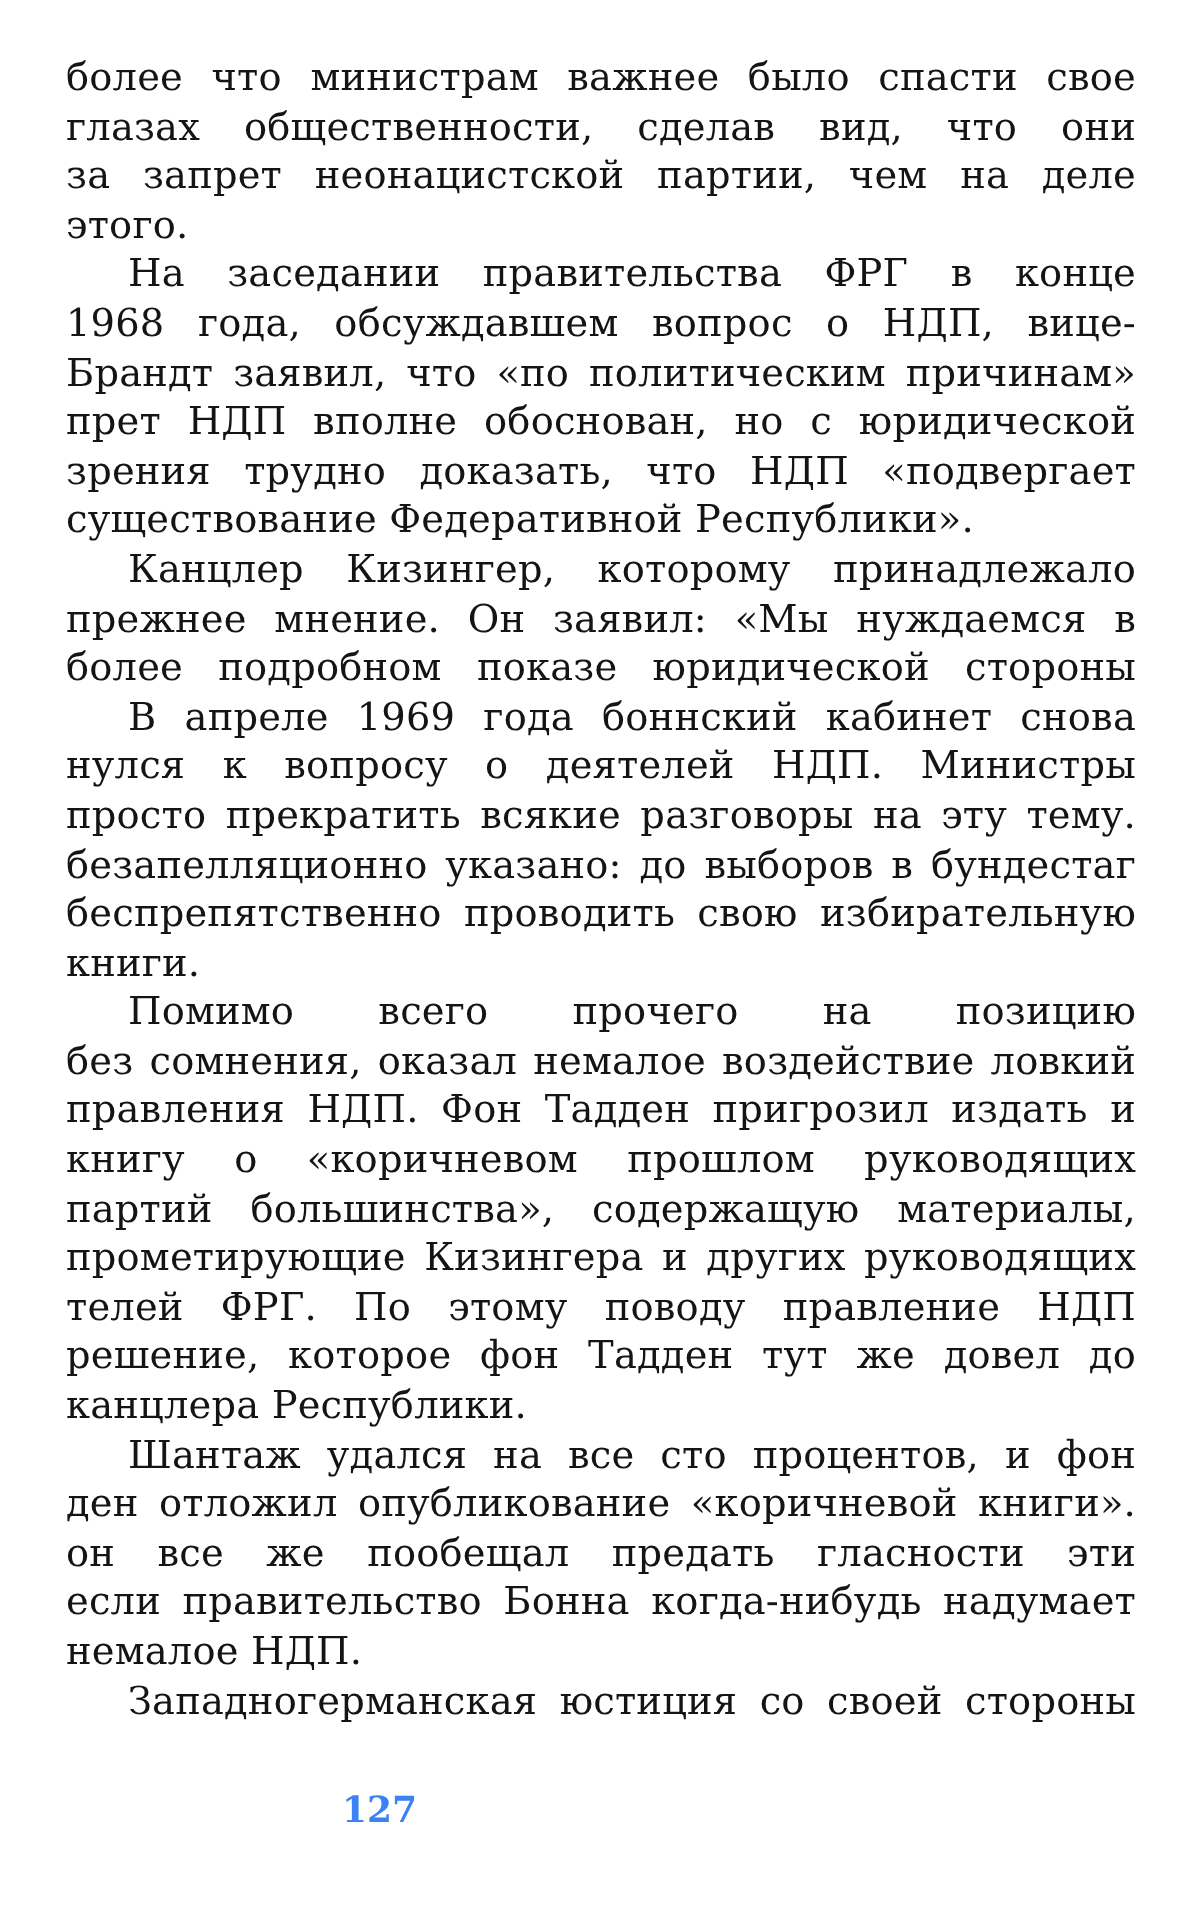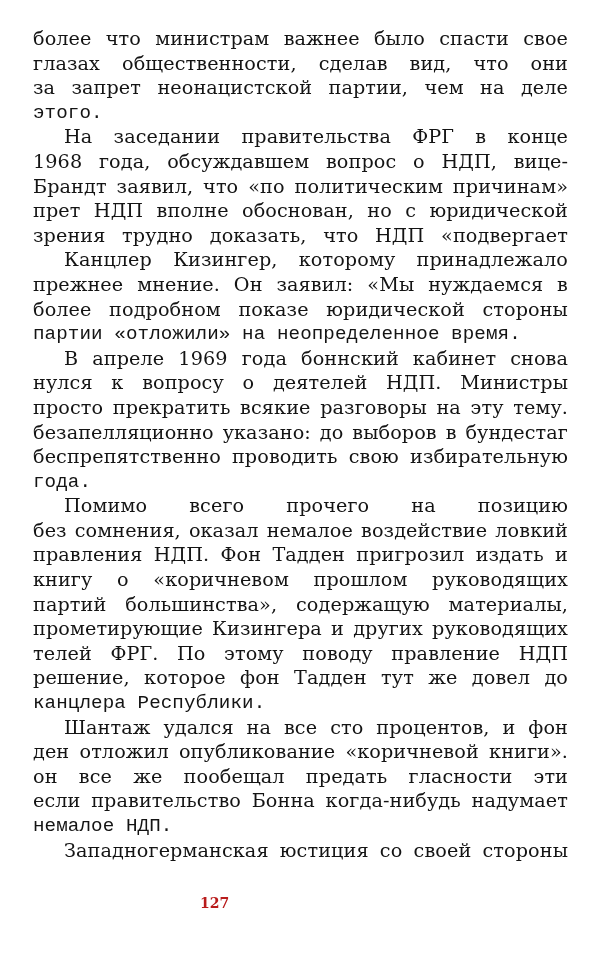--- a/index.html
+++ b/index.html
@@ -6,57 +6,57 @@
   body { width: 600px; height: 962px; position: relative; overflow: hidden; }
   .page {
     position: absolute; left: 33px; top: 27px; width: 535px;
     font-family: "DejaVu Serif", "Liberation Serif", serif;
     font-size: 19.2px; line-height: 24.6px; color: #141414;
     text-align: justify; letter-spacing: 0.1px;
   }
   .para { margin: 0; text-indent: 0; }
   .para.indent { text-indent: 31px; }
   .line { display: block; text-align-last: justify; white-space: nowrap; }
-  .line.last { text-align-last: left; font-family: Liberation Mono, monospace; }
+  .line.last { text-align-last: left; }
   .pagenum {
-    position: absolute; left: 200px; top: 895px;
+    position: absolute; left: 171px; top: 895px;
     font-family: "DejaVu Serif", "Liberation Serif", serif;
-    font-size: 14px; font-weight: bold; color: #b91c1c;
+    font-size: 18px; font-weight: bold; color: #3b82f6;
   }
 </style>
 </head>
 <body>
 
 <div class="page">
   <p class="para">
     <span class="line">более что министрам важнее было спасти свое лицо в</span>
     <span class="line">глазах общественности, сделав вид, что они выступают</span>
     <span class="line">за запрет неонацистской партии, чем на деле добиться</span>
     <span class="line last">этого.</span>
   </p>
   <p class="para indent">
     <span class="line" style="padding-left:31px">На заседании правительства ФРГ в конце декабря</span>
     <span class="line">1968 года, обсуждавшем вопрос о НДП, вице-канцлер</span>
     <span class="line">Брандт заявил, что «по политическим причинам» за-</span>
     <span class="line">прет НДП вполне обоснован, но с юридической точки</span>
     <span class="line">зрения трудно доказать, что НДП «подвергает угрозе</span>
+    <span class="line last">существование Федеративной Республики».</span>
   </p>
   <p class="para indent">
     <span class="line" style="padding-left:31px">Канцлер Кизингер, которому принадлежало решаю-</span>
     <span class="line">прежнее мнение. Он заявил: «Мы нуждаемся в гораздо</span>
     <span class="line">более подробном показе юридической стороны дела и</span>
-    <span class="line last">партии «отложили» на неопределенное время.</span>
   </p>
   <p class="para indent">
     <span class="line" style="padding-left:31px">В апреле 1969 года боннский кабинет снова вер-</span>
     <span class="line">нулся к вопросу о деятелей НДП. Министры решили</span>
     <span class="line">просто прекратить всякие разговоры на эту тему. Было</span>
     <span class="line">безапелляционно указано: до выборов в бундестаг ни-</span>
     <span class="line">беспрепятственно проводить свою избирательную кам-</span>
-    <span class="line last">года.</span>
+    <span class="line last">книги.</span>
   </p>
   <p class="para indent">
     <span class="line" style="padding-left:31px">Помимо всего прочего на позицию правительства,</span>
     <span class="line">без сомнения, оказал немалое воздействие ловкий ход</span>
     <span class="line">правления НДП. Фон Тадден пригрозил издать и рас-</span>
     <span class="line">книгу о «коричневом прошлом руководящих деятелей</span>
     <span class="line">партий большинства», содержащую материалы, ком-</span>
     <span class="line">прометирующие Кизингера и других руководящих дея-</span>
     <span class="line">телей ФРГ. По этому поводу правление НДП приняло</span>
     <span class="line">решение, которое фон Тадден тут же довел до сведения</span>

